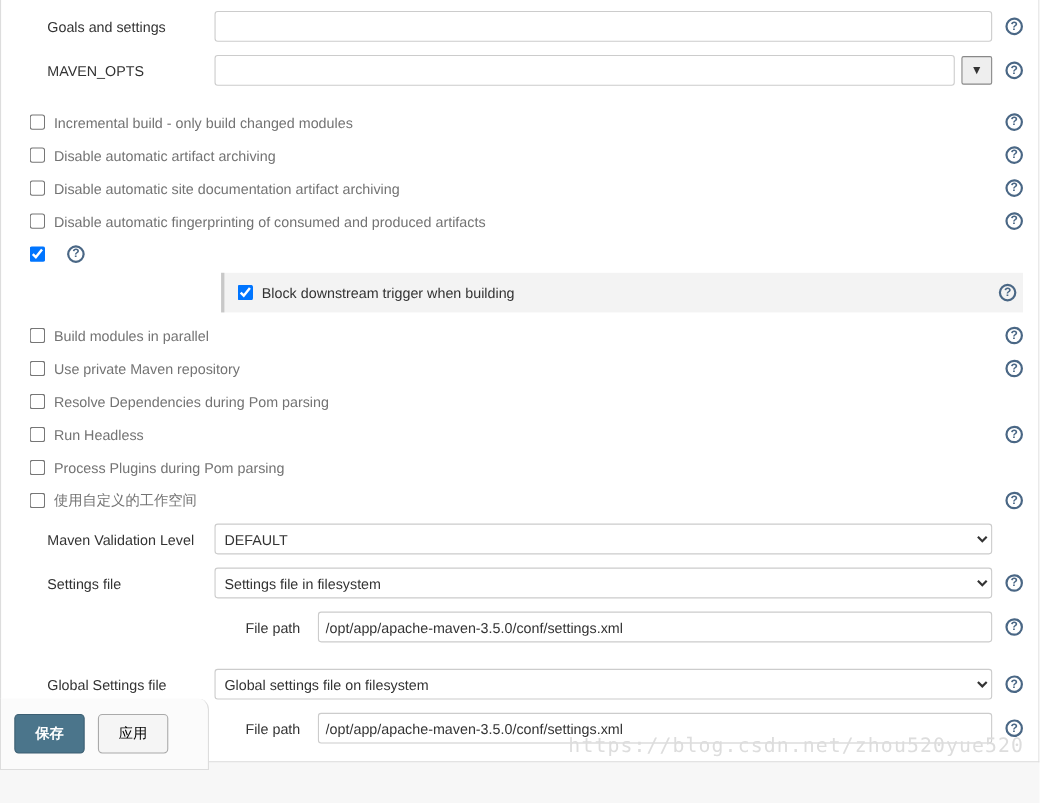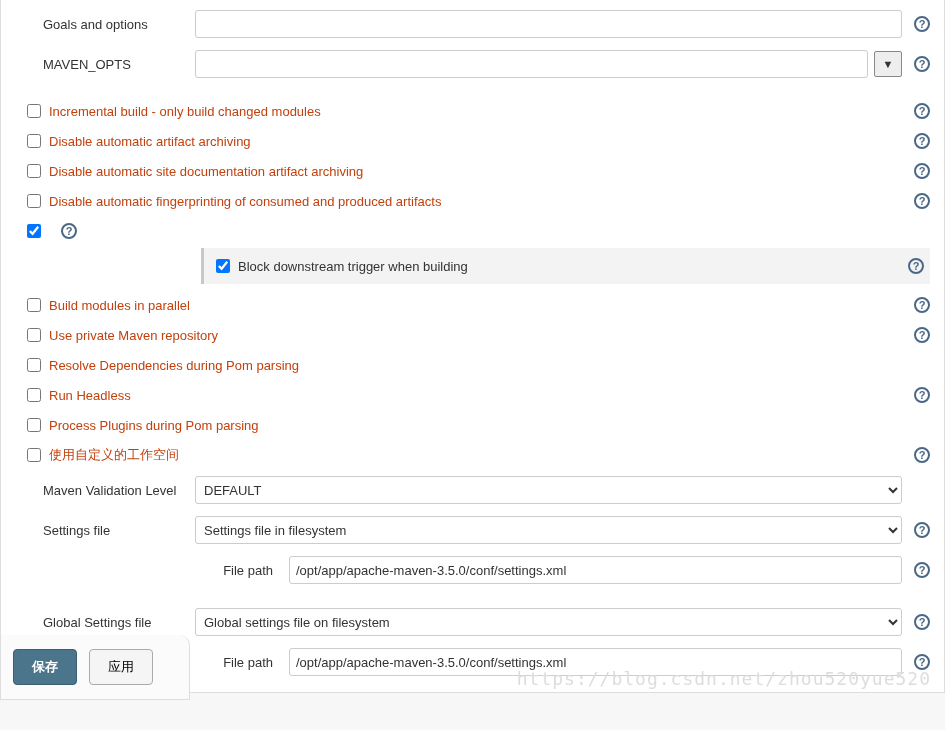--- a/index.html
+++ b/index.html
@@ -106,21 +106,21 @@
     min-height: 30px;
   }
   .checkbox-row input[type="checkbox"] {
     margin: 0 8px 0 12px;
     width: 14px;
     height: 14px;
   }
   .checkbox-row .cl {
     flex: 1;
     font-size: 13px;
-    color: #c2410c;
+    color: #737373;
   }
   .nested {
     margin: 2px 4px 6px 190px;
     border-left: 3px solid #c8c8c8;
     background: #f3f3f3;
     display: flex;
     align-items: center;
     padding: 10px 4px 10px 8px;
   }
   .nested input[type="checkbox"] {
@@ -182,21 +182,21 @@
     position: relative;
   }
 </style>
 </head>
 <body>
 
 <div class="outer">
 <div class="container">
 
   <div class="row">
-    <div class="label">Goals and options</div>
+    <div class="label">Goals and settings</div>
     <div class="control">
       <input type="text" value="" style="">
     </div>
     <div class="helpwrap">
           <div class="help">?</div>
         </div>
   </div>
 
   <div class="row">
     <div class="label">MAVEN_OPTS</div>

